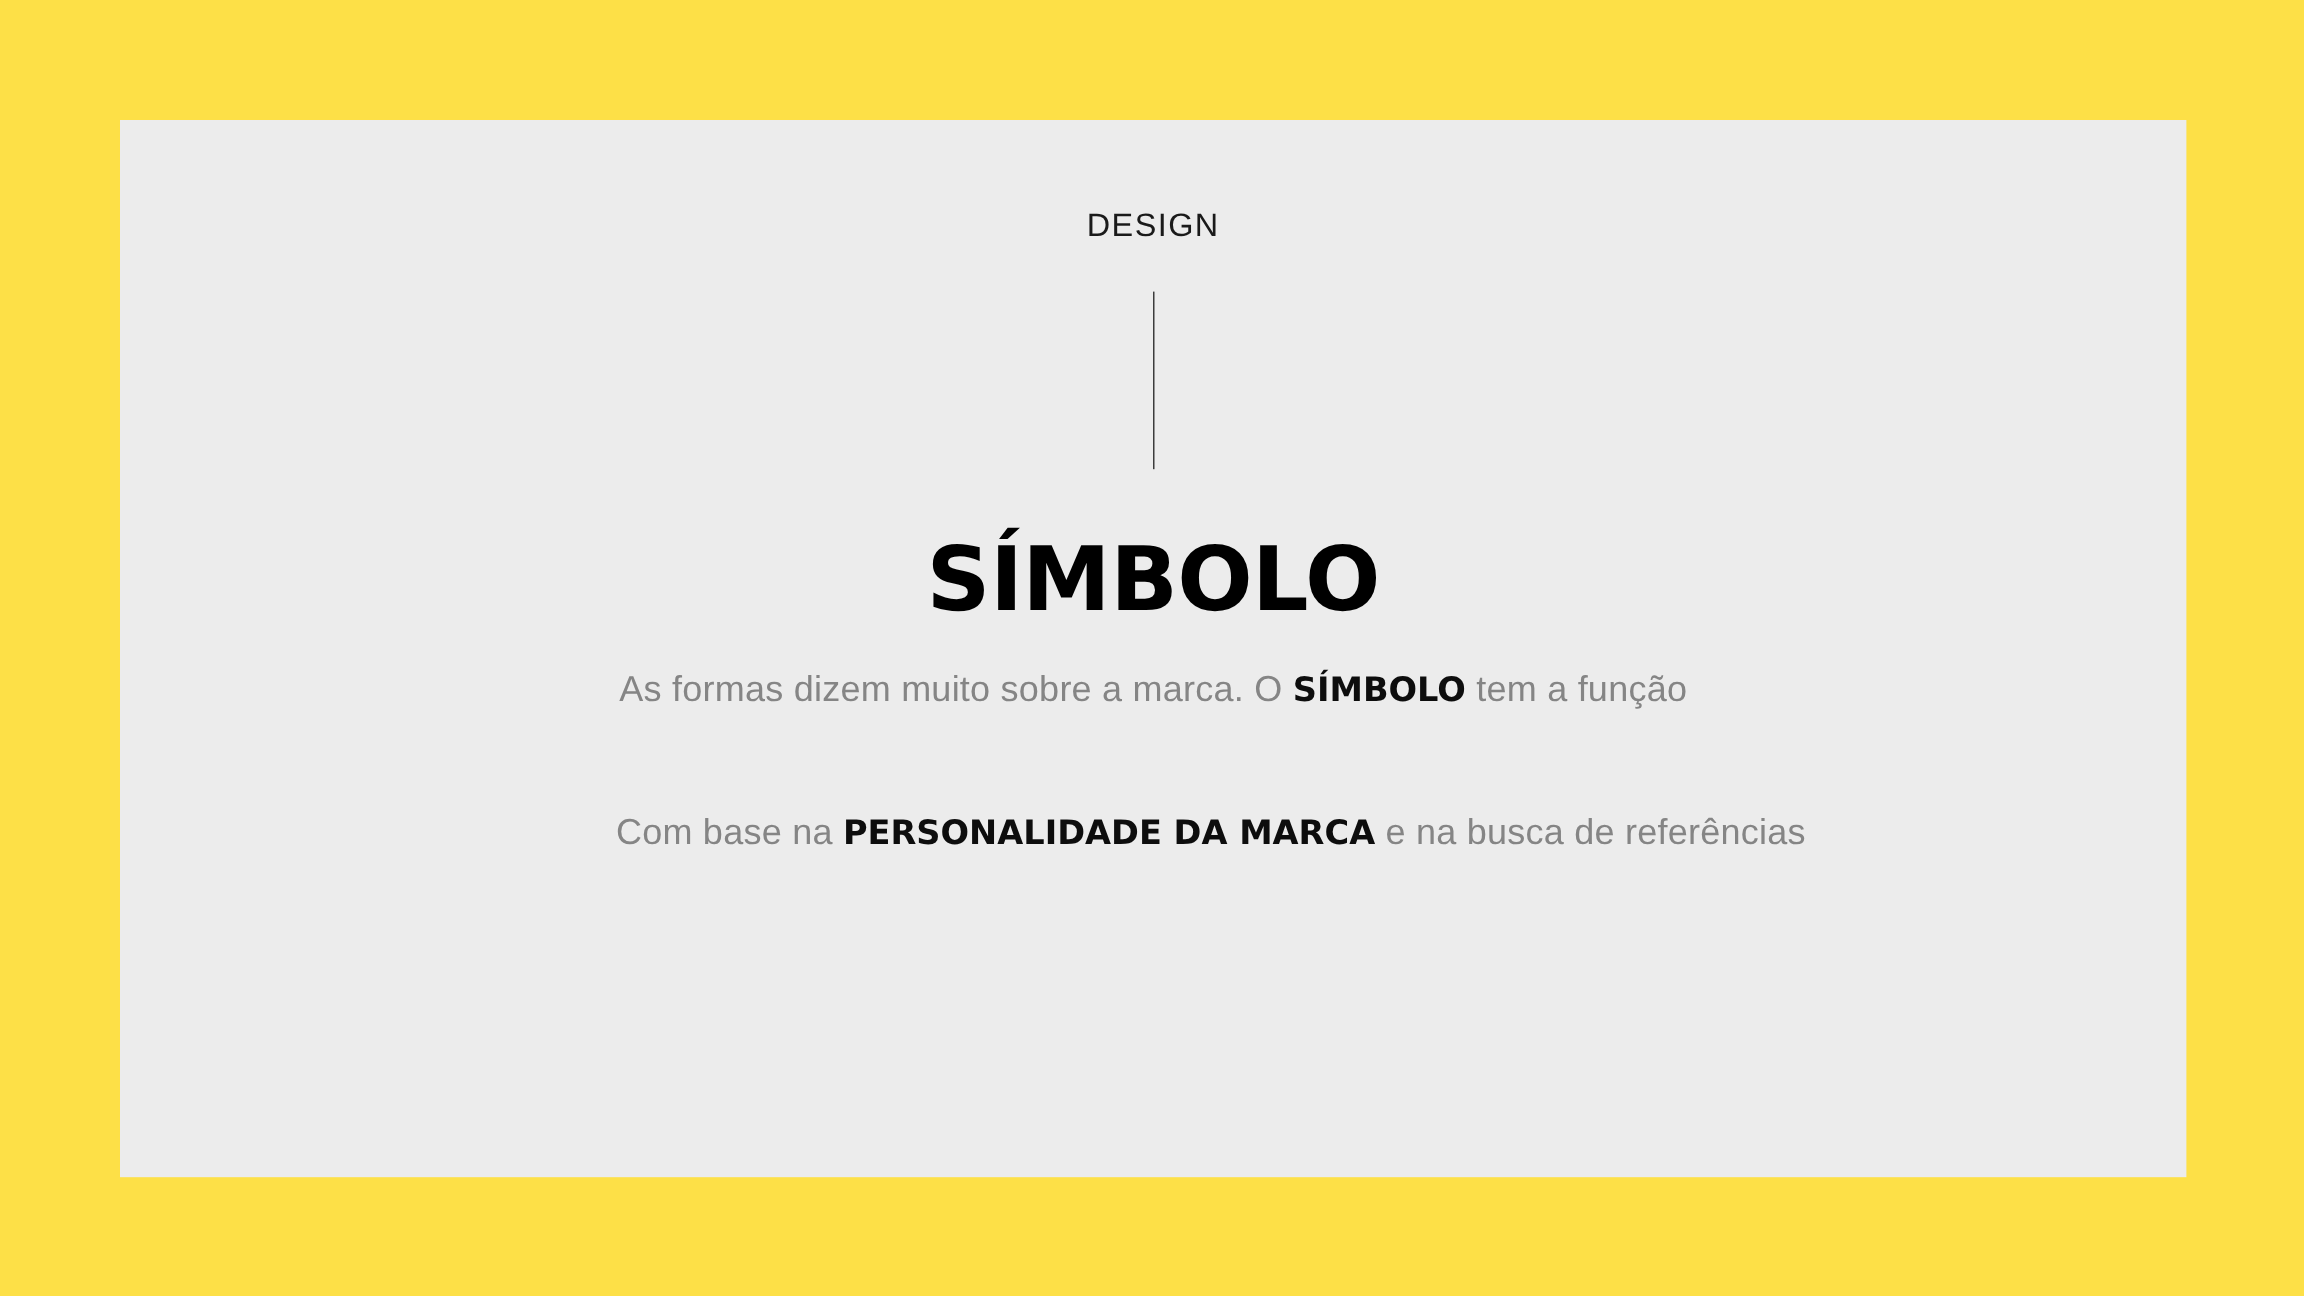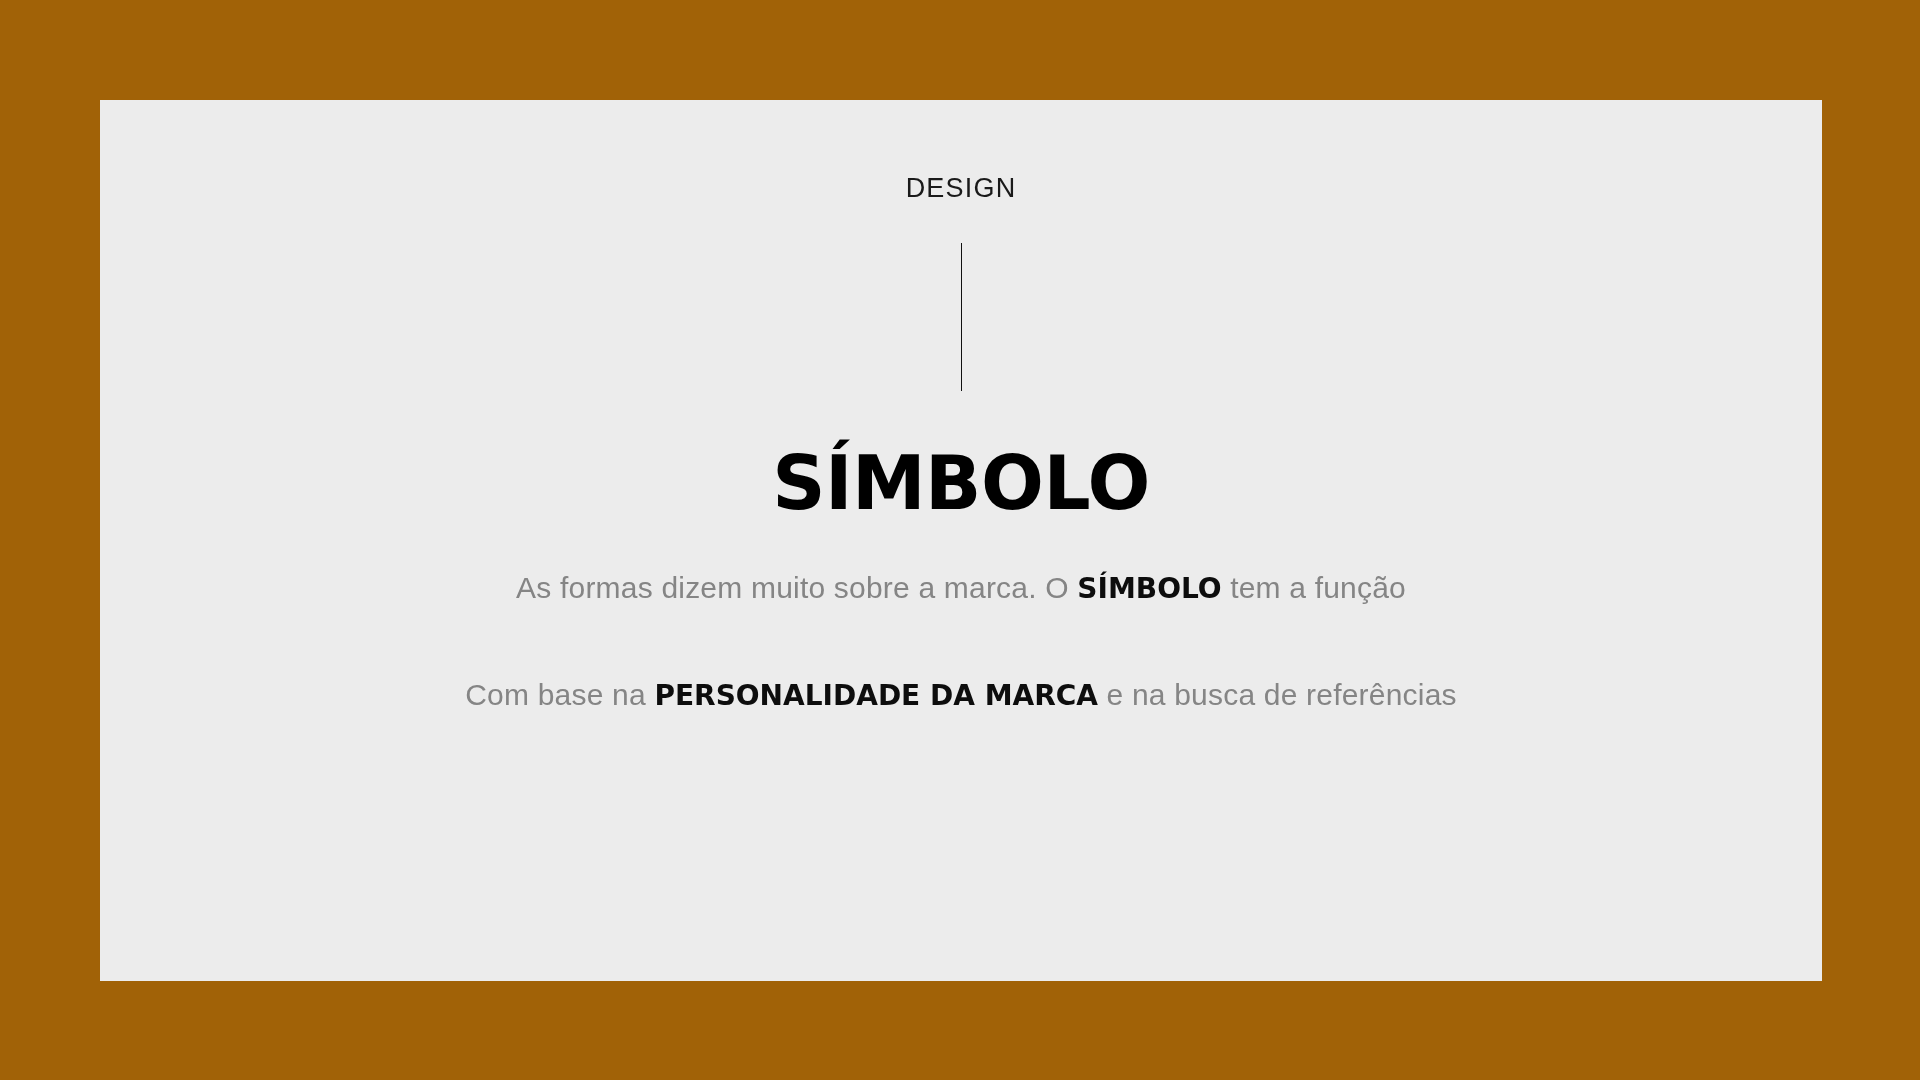--- a/index.html
+++ b/index.html
@@ -11,21 +11,21 @@
     height: 1080px;
     background: #ffffff;
     font-family: "Liberation Sans", sans-serif;
     overflow: hidden;
   }
 
   #slide {
     position: relative;
     width: 1920px;
     height: 1080px;
-    background: #a16207;
+    background: #fde047;
   }
 
   
   .panel {
     position: absolute;
     left: 100px;
     top: 100px;
     width: 1722px;
     height: 881px;
     background: #ececec;
@@ -86,24 +86,24 @@
     width: 100%;
     text-align: center;
     font-family: "Liberation Sans", sans-serif;
     font-weight: 400;
     font-size: 30px;
     line-height: 43px;
     color: #858585;
     letter-spacing: 0.2px;
   }
   .body-block.first { top: 450px; }
-  .body-block.second { top: 557px; }
+  .body-block.second { top: 569px; padding-left: 48px; }
 
   .body-block p {
-    margin: 16px;
+    margin: 3px;
   }
 
   .em {
     font-family: "DejaVu Sans", sans-serif;
     font-weight: 700;
     font-size: 28px;
     color: #0d0d0d;
     letter-spacing: 0;
   }
 </style>

